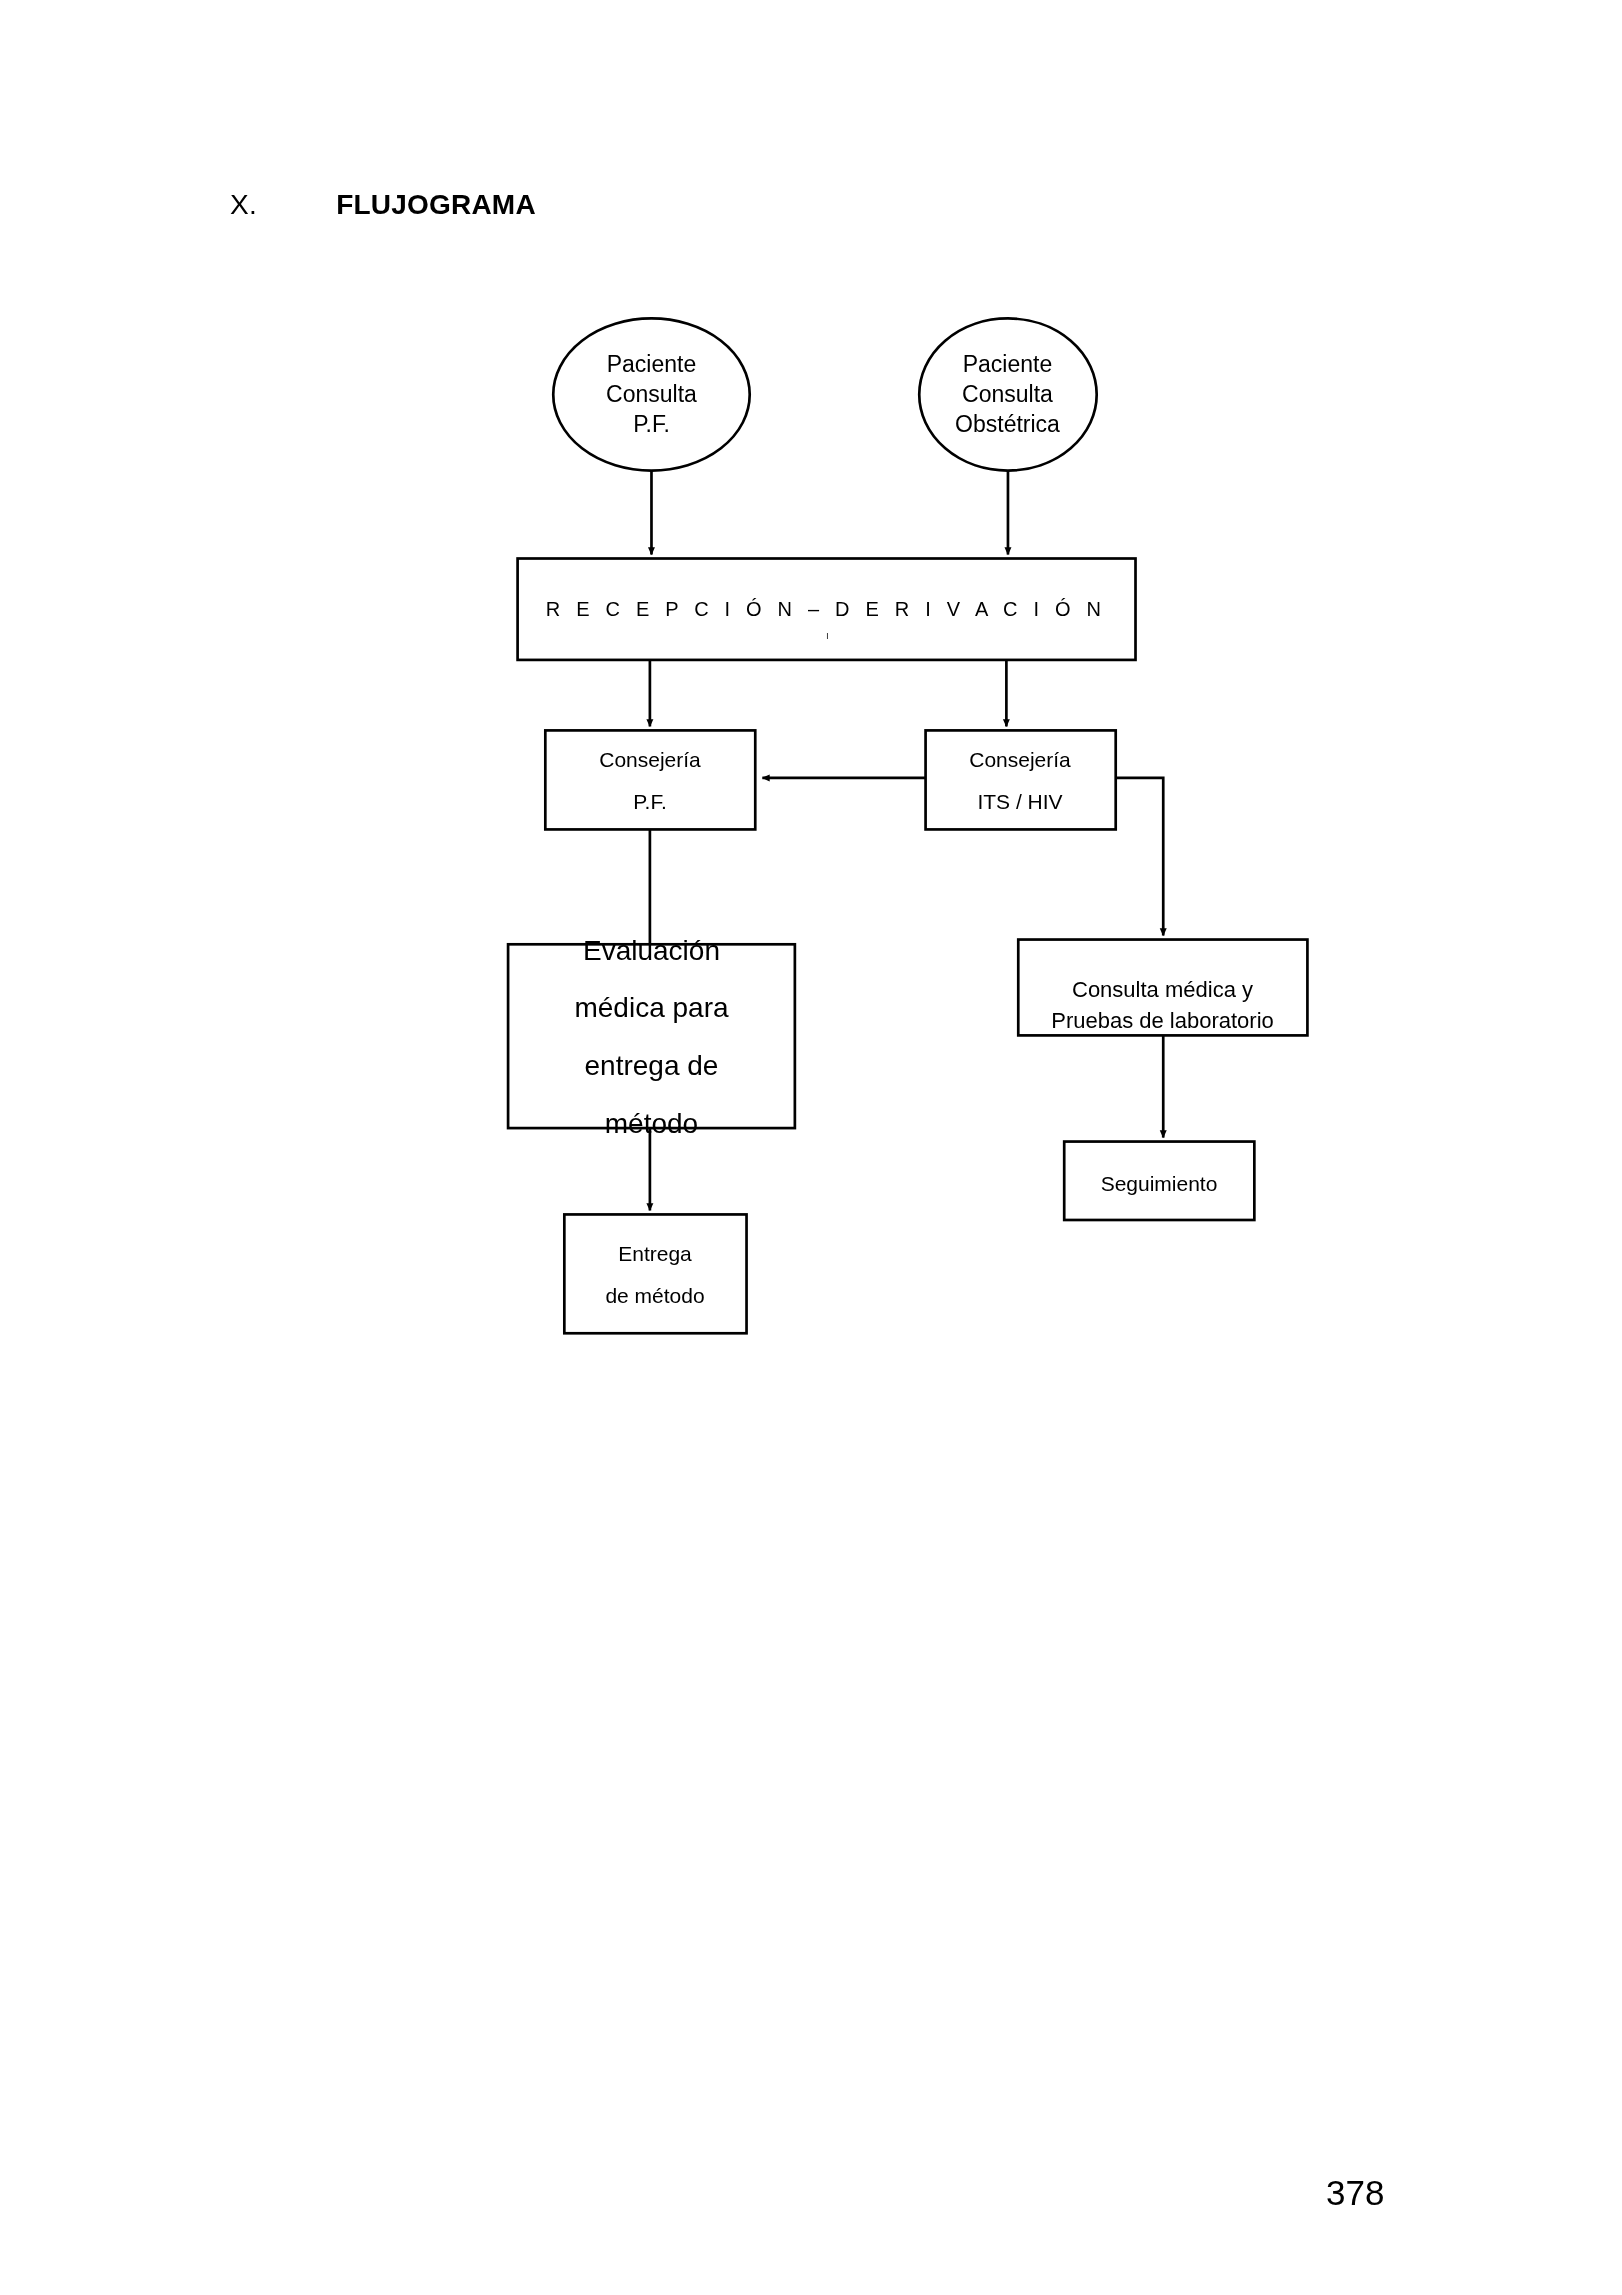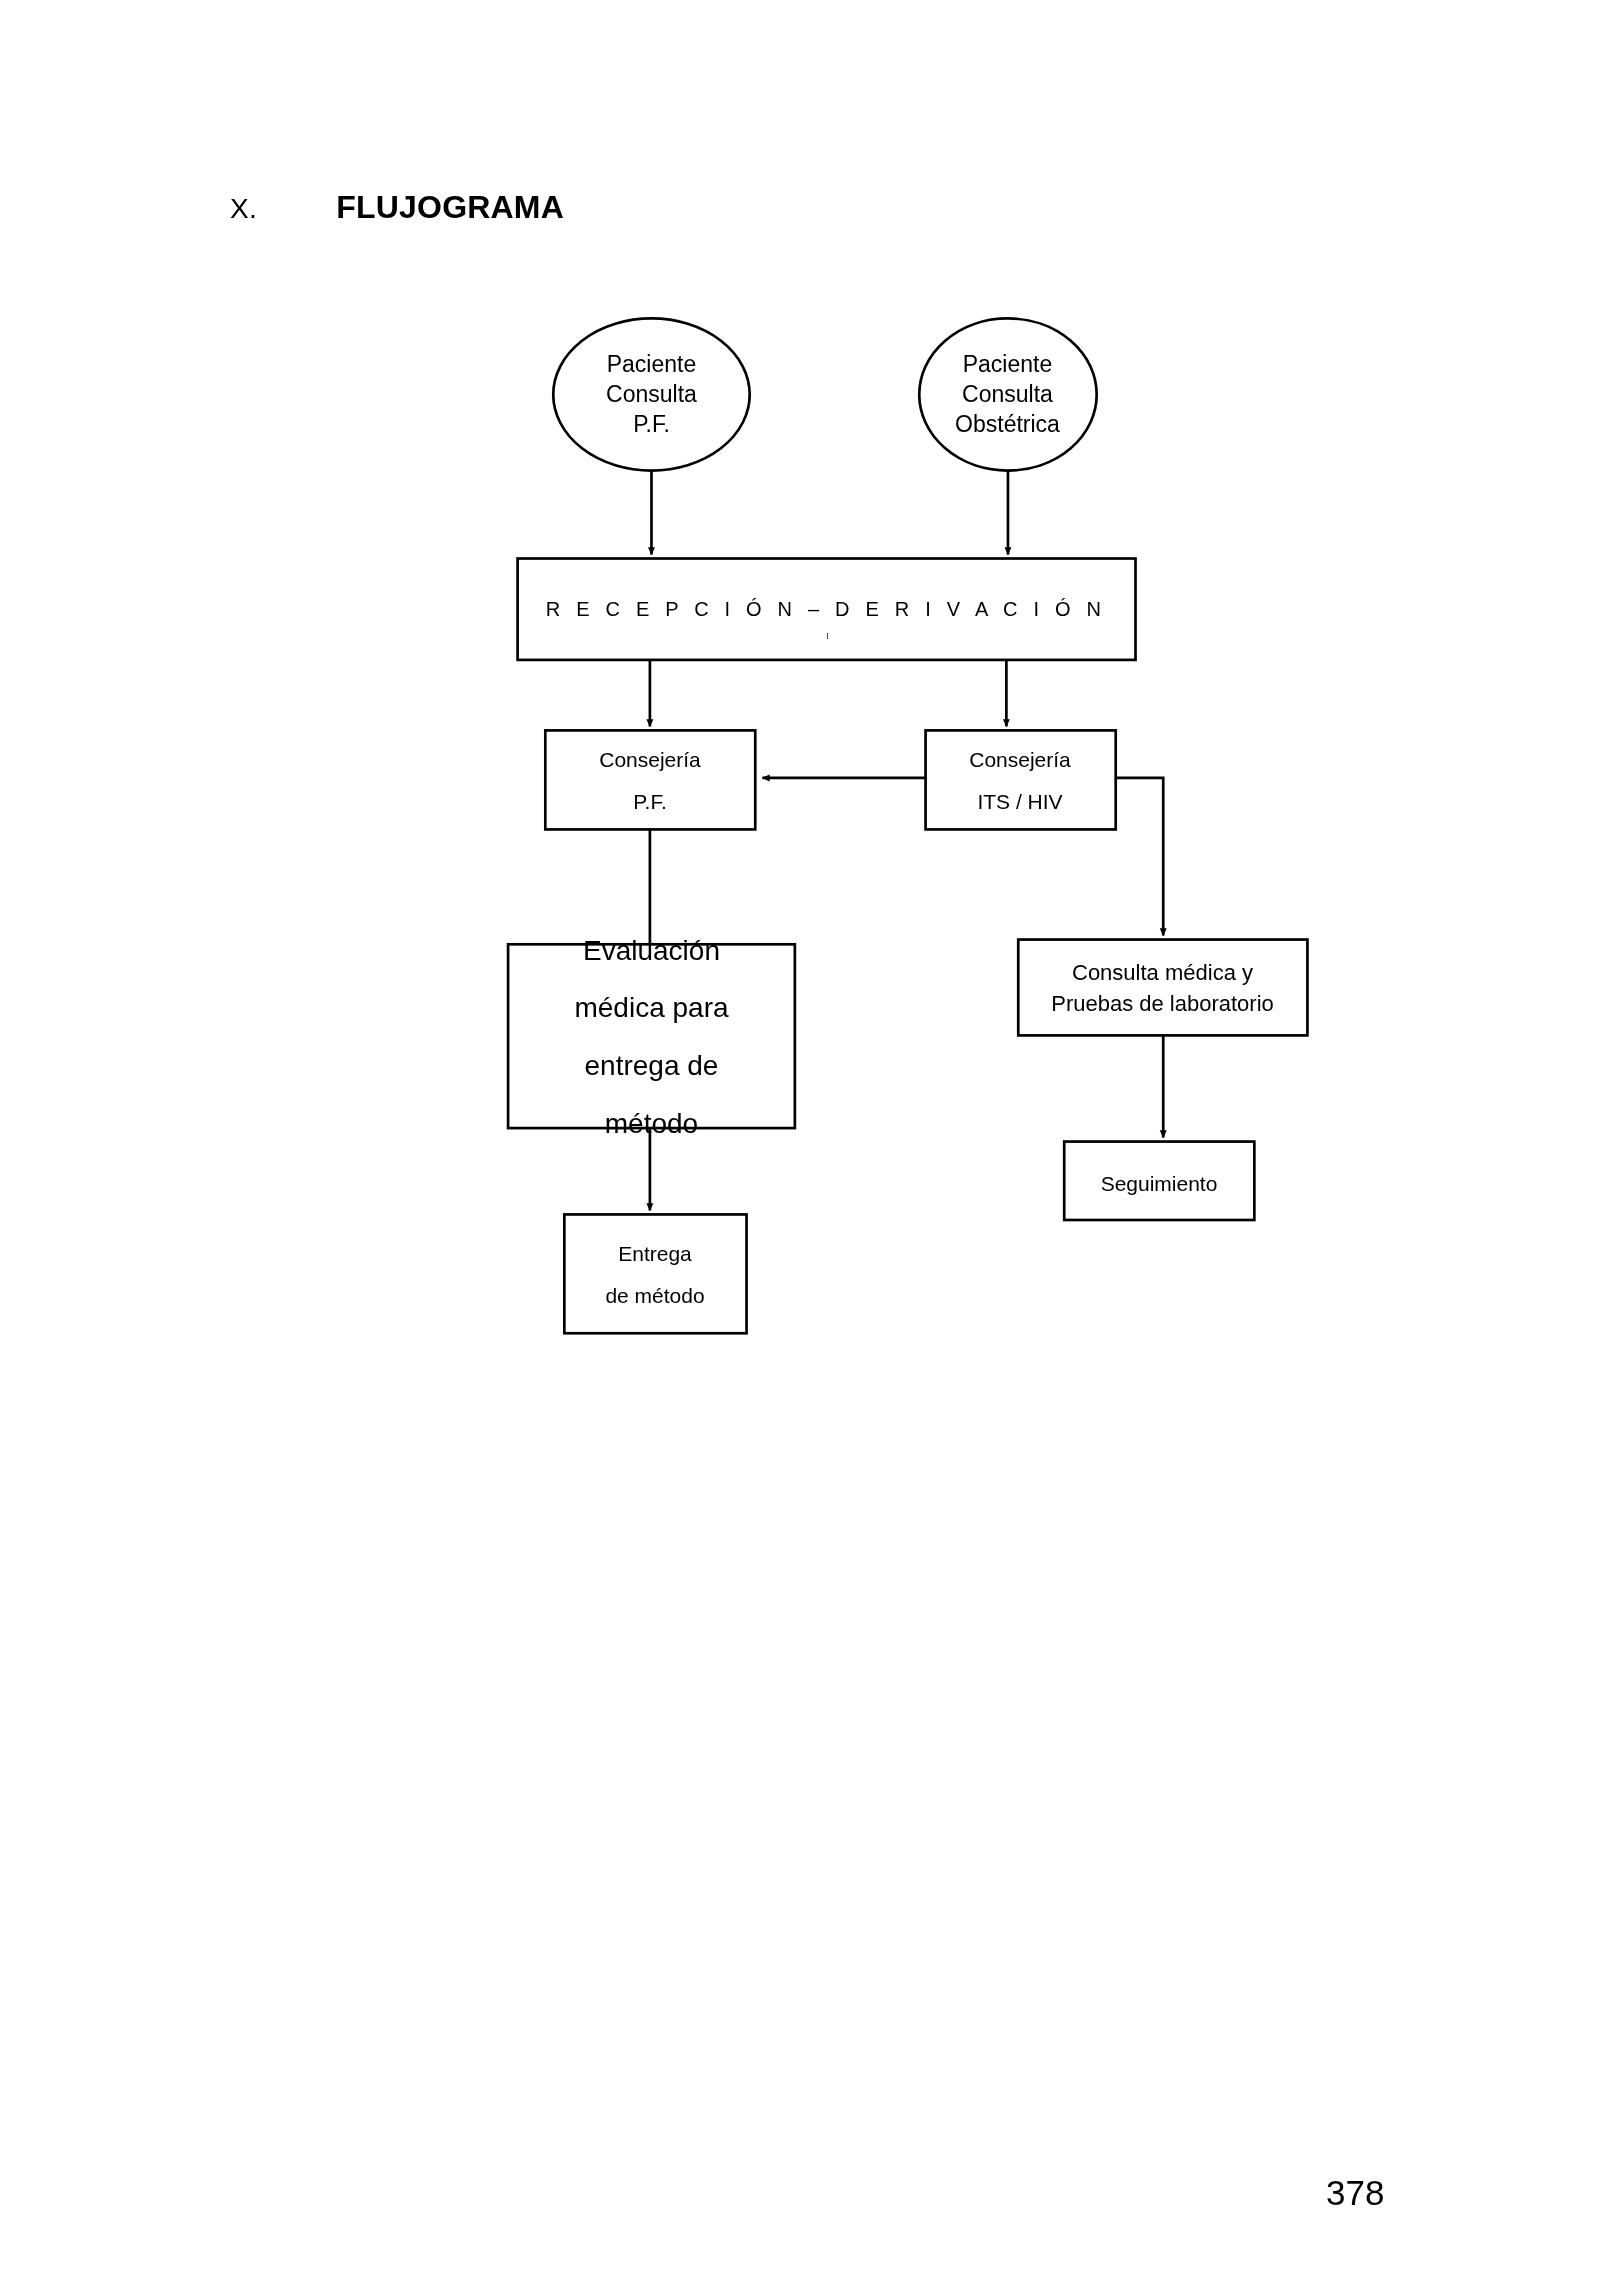--- a/index.html
+++ b/index.html
@@ -26,21 +26,21 @@
     top: 189px;
     display: flex;
     align-items: baseline;
     white-space: nowrap;
   }
   #heading .numeral {
     font-size: 28px;
     letter-spacing: 0.4px;
   }
   #heading .title {
-    font-size: 32px;
+    font-size: 28px;
     font-weight: bold;
     margin-left: 79px;
     letter-spacing: 0.2px;
   }
 
   
   #diagram {
     position: absolute;
     left: 0;
     top: 0;
@@ -68,21 +68,21 @@
   }
   .node-text span {
     display: block;
     white-space: nowrap;
   }
 
   .ellipse-text { font-size: 23px; line-height: 1.30; }
   .box-text     { font-size: 21px; line-height: 1.30; }
   .box-text.spaced span { margin: 7.1px 0; }
   .box-text.big  { font-size: 28px; line-height: 1.34; gap: 20px; }
-  .box-text.tight{ font-size: 22px; line-height: 1.42; }
+  .box-text.tight{ font-size: 22px; line-height: 1.42; justify-content: flex-end; }
 
   .banner-text {
     font-size: 20px;
     letter-spacing: 5.2px;
     white-space: nowrap;
   }
 
   .tiny-mark {
     position: absolute;
     font-size: 10.3px;

